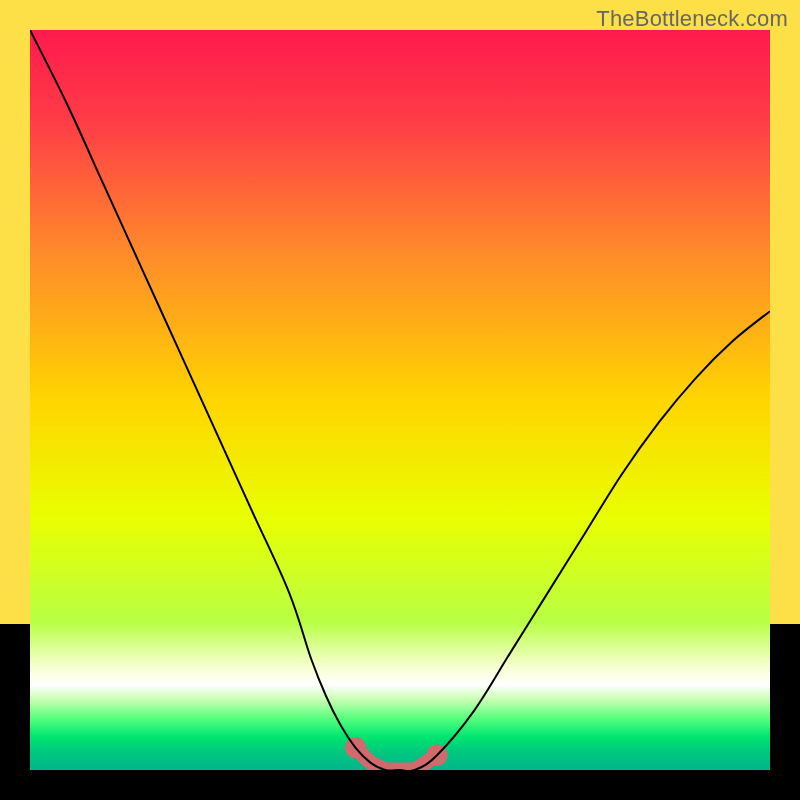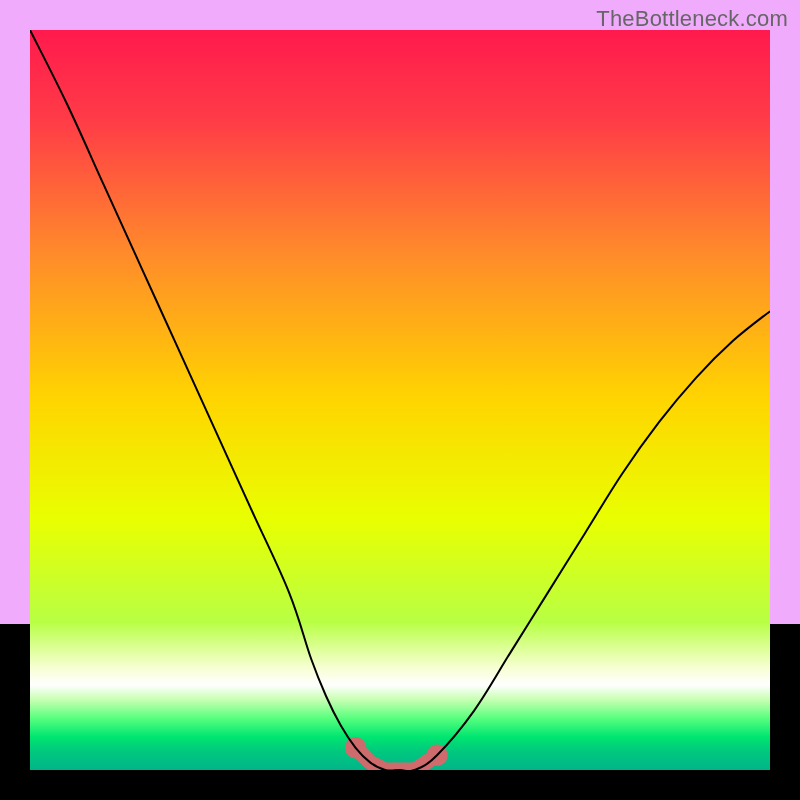--- a/index.html
+++ b/index.html
@@ -8,21 +8,21 @@
     width: 800px;
     height: 800px;
     background: #000;
     overflow: hidden;
     font-family: Arial, Helvetica, sans-serif;
   }
   .stage {
     position: relative;
     width: 800px;
     height: 624px;
-    background: #f0abfc;
+    background: #fde047;
   }
   .plot-area {
     position: absolute;
     left: 30px;
     top: 30px;
     width: 740px;
     height: 740px;
   }
   .watermark {
     position: absolute;

